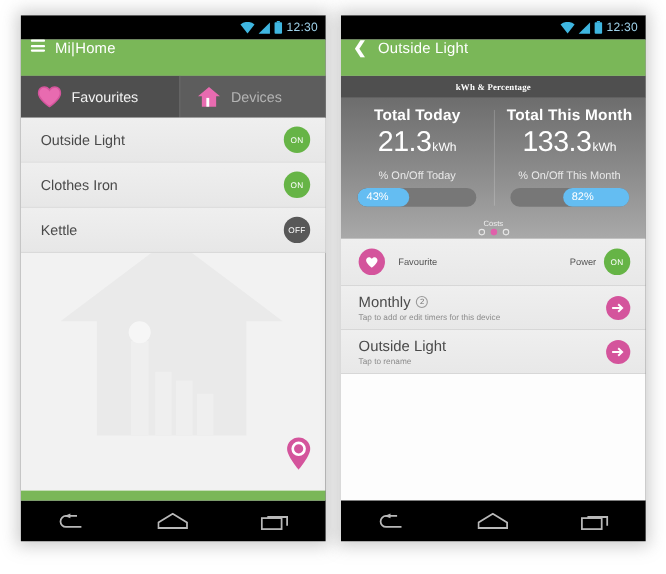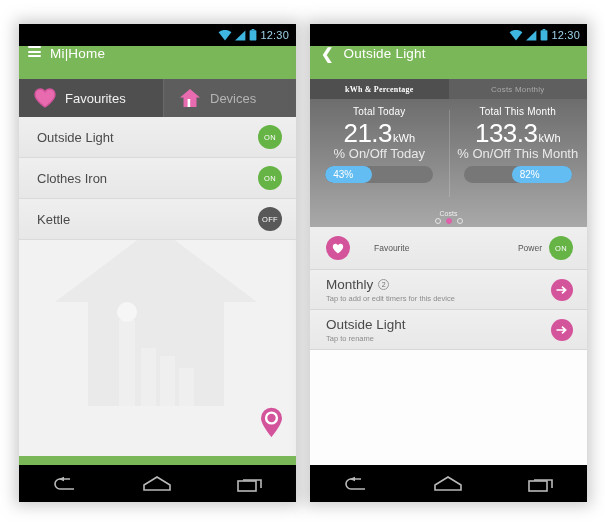--- a/index.html
+++ b/index.html
@@ -11,21 +11,21 @@
     width: 605px;
     height: 522px;
     position: relative;
     font-family: "Liberation Sans", sans-serif;
     overflow: hidden;
   }
 
   
   .phone {
     position: absolute;
-    top: 24px;
+    top: 14px;
     width: 277px;
     height: 478px;
     background: #000;
     box-shadow: 0 0 14px 4px rgba(120,120,120,0.38);
     overflow: hidden;
   }
   #phone-left  { left: 19px; }
   #phone-right { left: 310px; }
 
   .screen {
@@ -194,25 +194,25 @@
   }
   .stat-col {
     flex:1;
     display:flex; flex-direction:column; align-items:center;
     position: relative;
   }
   .stat-col + .stat-col::before{
     content:""; position:absolute; left:0; top:4px; bottom:30px;
     width:1px; background: rgba(255,255,255,.18);
   }
-  .stat-title { font-size:10px; color:#fff; font-weight:normal; letter-spacing:.2px; }
+  .stat-title { font-size:14px; color:#fff; font-weight:bold; letter-spacing:.2px; }
   .stat-value { margin-top: 3px; color:#fff; line-height:1; }
   .stat-value .num { font-size: 26px; letter-spacing:-.5px; }
   .stat-value .unit { font-size: 11px; margin-left:1px; }
-  .stat-sub  { font-size: 13px; color:#e9e9e9; }
+  .stat-sub  { margin-top: 14px; font-size: 10px; color:#e9e9e9; }
   .bar-track {
     margin-top: 5px;
     width: 108px; height: 17px;
     background: #777777;
     border-radius: 9px;
     position: relative;
     overflow:hidden;
   }
   .bar-fill {
     position:absolute; left:0; top:0; bottom:0;
@@ -236,21 +236,21 @@
   .rows2 { flex:0 0 auto; }
   .row2 {
     background-image: linear-gradient(#efefef, #e8e8e8);
     border-bottom: 1px solid #d7d7d7;
     display:flex; align-items:center; justify-content:space-between;
     padding: 0 14px 0 16px;
     box-sizing: border-box;
   }
   .row2.fav { height: 43px; }
   .row2.nav { height: 40px; }
-  .fav-left { display:flex; align-items:center; gap:24px; }
+  .fav-left { display:flex; align-items:center; gap:12px; }
   .fav-label { font-size:8.5px; color:#555; }
   .pwr-right { display:flex; align-items:center; gap:7px; }
   .pwr-label { font-size:8.5px; color:#555; }
   .r2-title { font-size: 13.5px; color:#4a4a4a; display:flex; align-items:center; gap:5px;}
   .r2-sub   { font-size: 7.5px; color:#8d8d8d; margin-top:2px;}
   .count-circ {
     width:11px;height:11px;border-radius:50%;
     border:1px solid #9a9a9a; color:#6e6e6e;
     font-size:7px; display:flex;align-items:center;justify-content:center;
     box-sizing:border-box;
@@ -384,21 +384,20 @@
       <div class="sb-clock">12:30</div>
     </div>
 
     <div class="actionbar">
       <div class="backchev">❮</div>
       <div class="ab-title">Outside Light</div>
     </div>
 
     <div class="tabbar2">
       <div class="tab2 active">kWh &amp; Percentage</div>
-      <div class="tab2 inactive">Costs Monthly</div>
     </div>
 
     <div class="stats">
       <div class="stat-col">
         <div class="stat-title">Total Today</div>
         <div class="stat-value">
           <span class="num">21.3</span><span class="unit">kWh</span>
         </div>
         <div class="stat-sub">% On/Off Today</div>
         <div class="bar-track">

